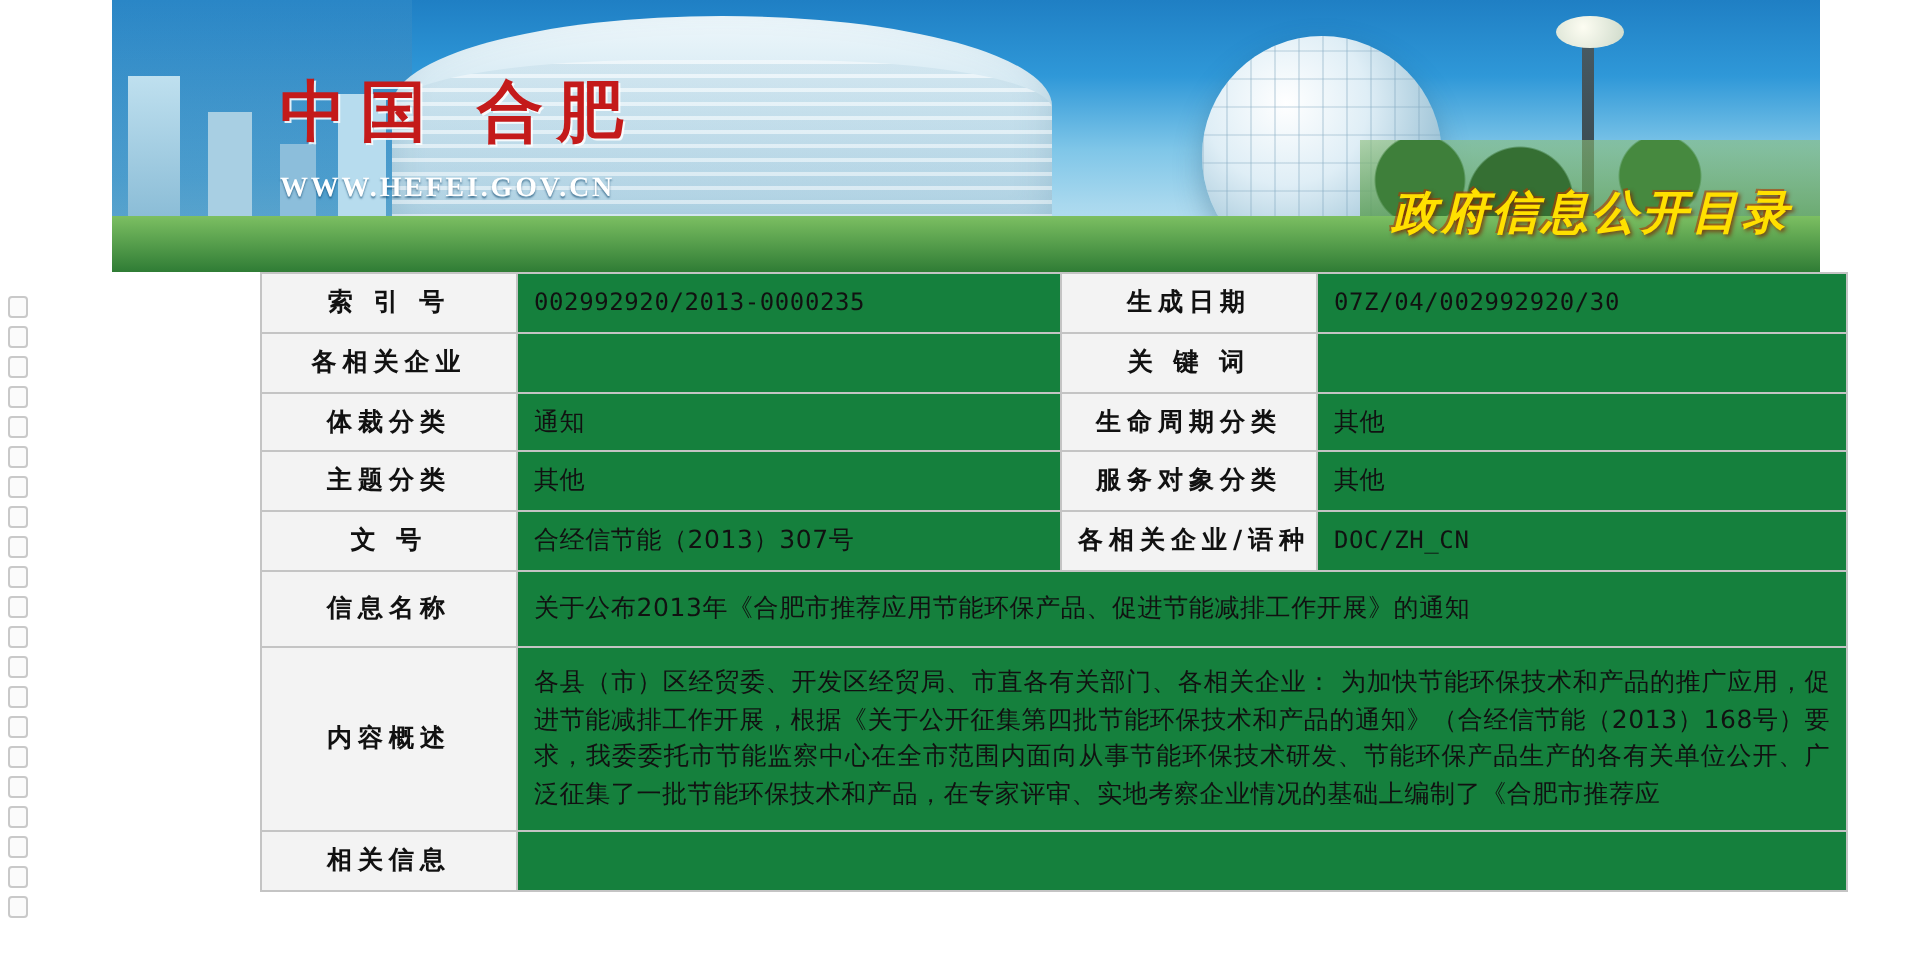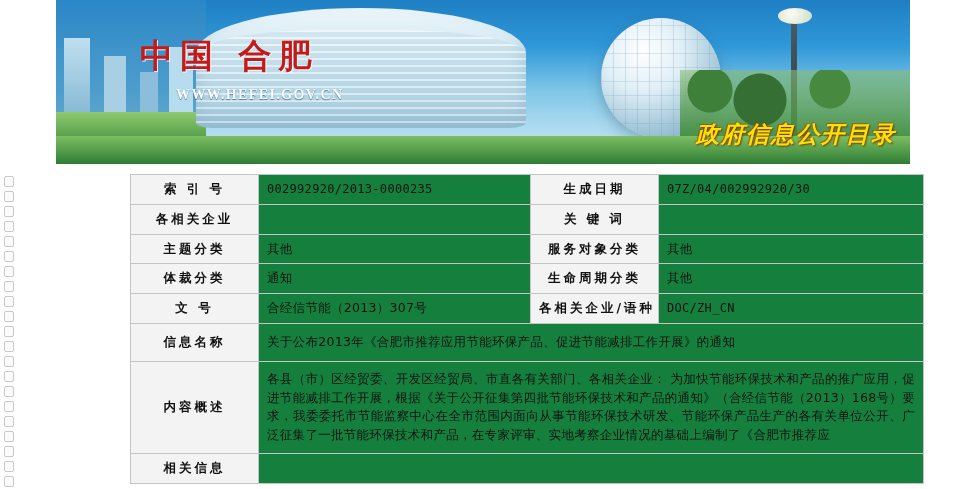--- a/index.html
+++ b/index.html
@@ -14,21 +14,21 @@
     position: relative;
     width: 966px;
     height: 489px;
     background: #ffffff;
   }
 
   
   .banner {
     position: relative;
     width: 854px;
-    height: 164px;
+    height: 136px;
     margin: 0 auto;
     overflow: hidden;
     background: linear-gradient(180deg, #1f7fc4 0%, #2f98d8 28%, #7fc6e8 55%, #a8d8ee 75%, #cfe9f5 100%);
   }
   
   .banner .left-city {
     position: absolute; left: 0; top: 0; width: 150px; height: 148px;
     background:
       linear-gradient(180deg, rgba(20,90,150,0.0) 0%, rgba(20,90,150,0.15) 60%, rgba(30,110,160,0.35) 100%),
       linear-gradient(180deg, #2a86c6 0%, #55a8d6 60%, #8ecae3 100%);
@@ -113,21 +113,20 @@
   }
   .banner .logo-url {
     margin-top: 8px;
     font-family: "Liberation Serif", serif;
     font-size: 14px;
     font-weight: bold;
     color: #ffffff;
     letter-spacing: 1.4px;
     text-shadow: 0 1px 1px rgba(0,60,100,0.6);
     white-space: nowrap;
-    padding-left: 36px;
   }
   .banner .banner-title {
     position: absolute; right: 14px; bottom: 14px;
     font-family: "DejaVu Sans", "Liberation Sans", sans-serif;
     font-size: 23px;
     font-weight: bold;
     font-style: italic;
     color: #ffe000;
     letter-spacing: 2px;
     text-shadow: 1px 1px 2px rgba(120,40,0,0.85), -1px -1px 0 rgba(180,60,0,0.6);
@@ -135,21 +134,20 @@
     z-index: 5;
     margin-left: 44px;
   }
 
   
   .content-wrap {
     position: relative;
     width: 966px;
     height: 341px;
     background: #ffffff;
-    padding-top: 10px;
   }
   
   .holes {
     position: absolute;
     left: 4px; top: 12px;
     width: 14px; height: 320px;
   }
   .holes span {
     display: block;
     width: 10px; height: 11px;
@@ -267,32 +265,32 @@
           <td class="label">生成日期</td>
           <td class="value mono">07Z/04/002992920/30</td>
         </tr>
         <tr class="r1">
           <td class="label">各相关企业</td>
           <td class="value"></td>
           <td class="label">关 键 词</td>
           <td class="value"></td>
         </tr>
         <tr class="r1">
+          <td class="label">体裁分类</td>
+          <td class="value">通知</td>
+          <td class="label">生命周期分类</td>
+          <td class="value">其他</td>
+        </tr>
+        <tr class="r1">
           <td class="label">主题分类</td>
           <td class="value">其他</td>
           <td class="label">服务对象分类</td>
           <td class="value">其他</td>
         </tr>
         <tr class="r1">
-          <td class="label">体裁分类</td>
-          <td class="value">通知</td>
-          <td class="label">生命周期分类</td>
-          <td class="value">其他</td>
-        </tr>
-        <tr class="r1">
           <td class="label">文 号</td>
           <td class="value">合经信节能（2013）307号</td>
           <td class="label">各相关企业/语种</td>
           <td class="value mono">DOC/ZH_CN</td>
         </tr>
         <tr>
           <td class="label" style="height:38px">信息名称</td>
           <td class="value" colspan="3">关于公布2013年《合肥市推荐应用节能环保产品、促进节能减排工作开展》的通知</td>
         </tr>
         <tr>

